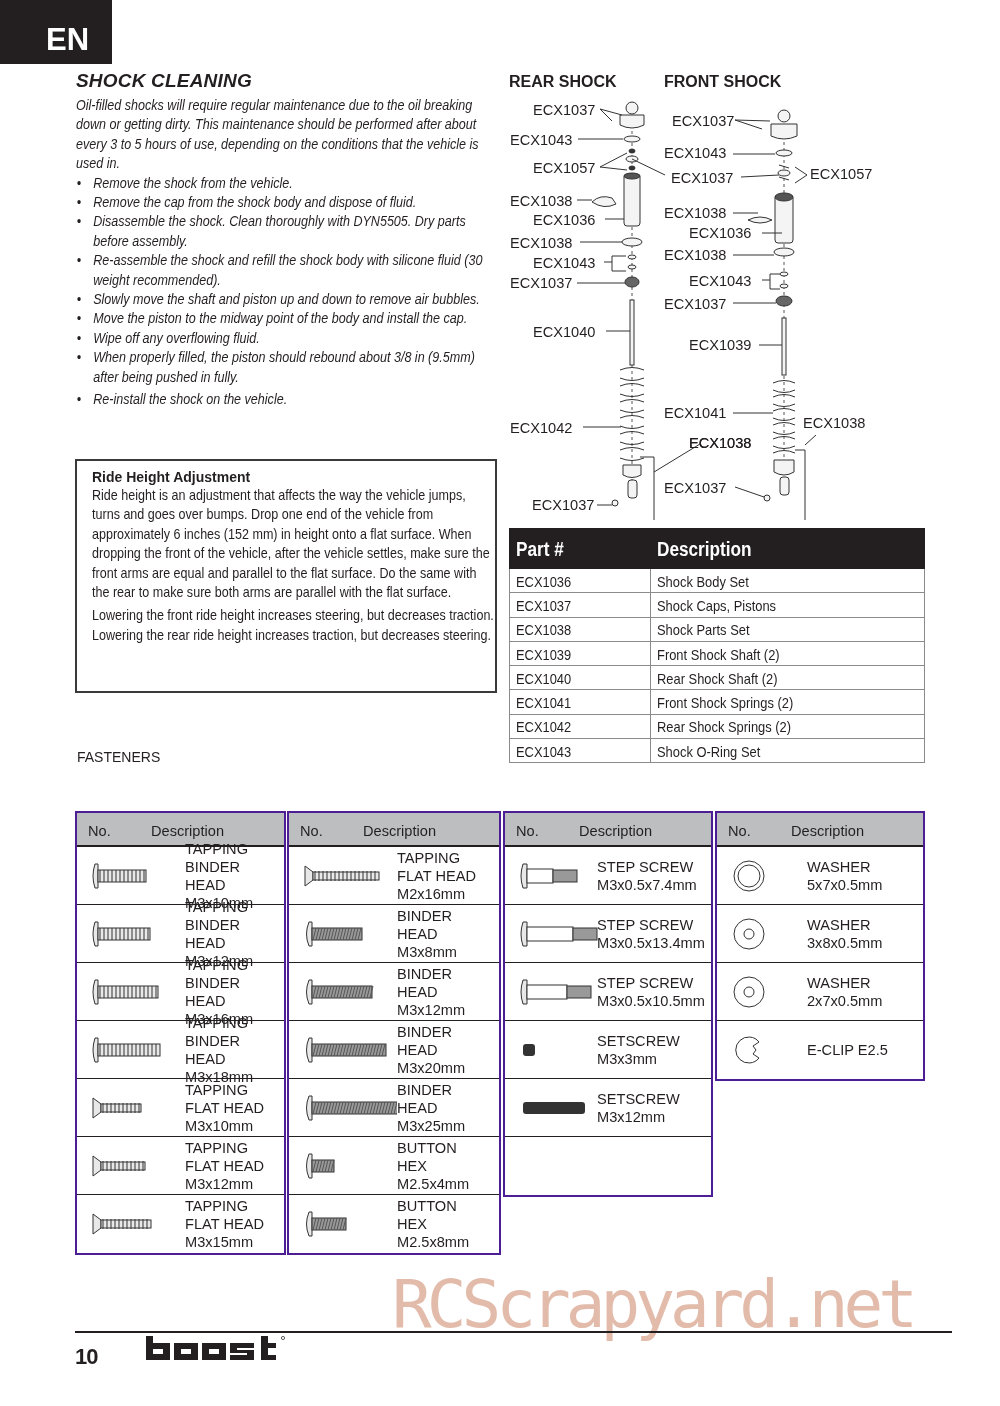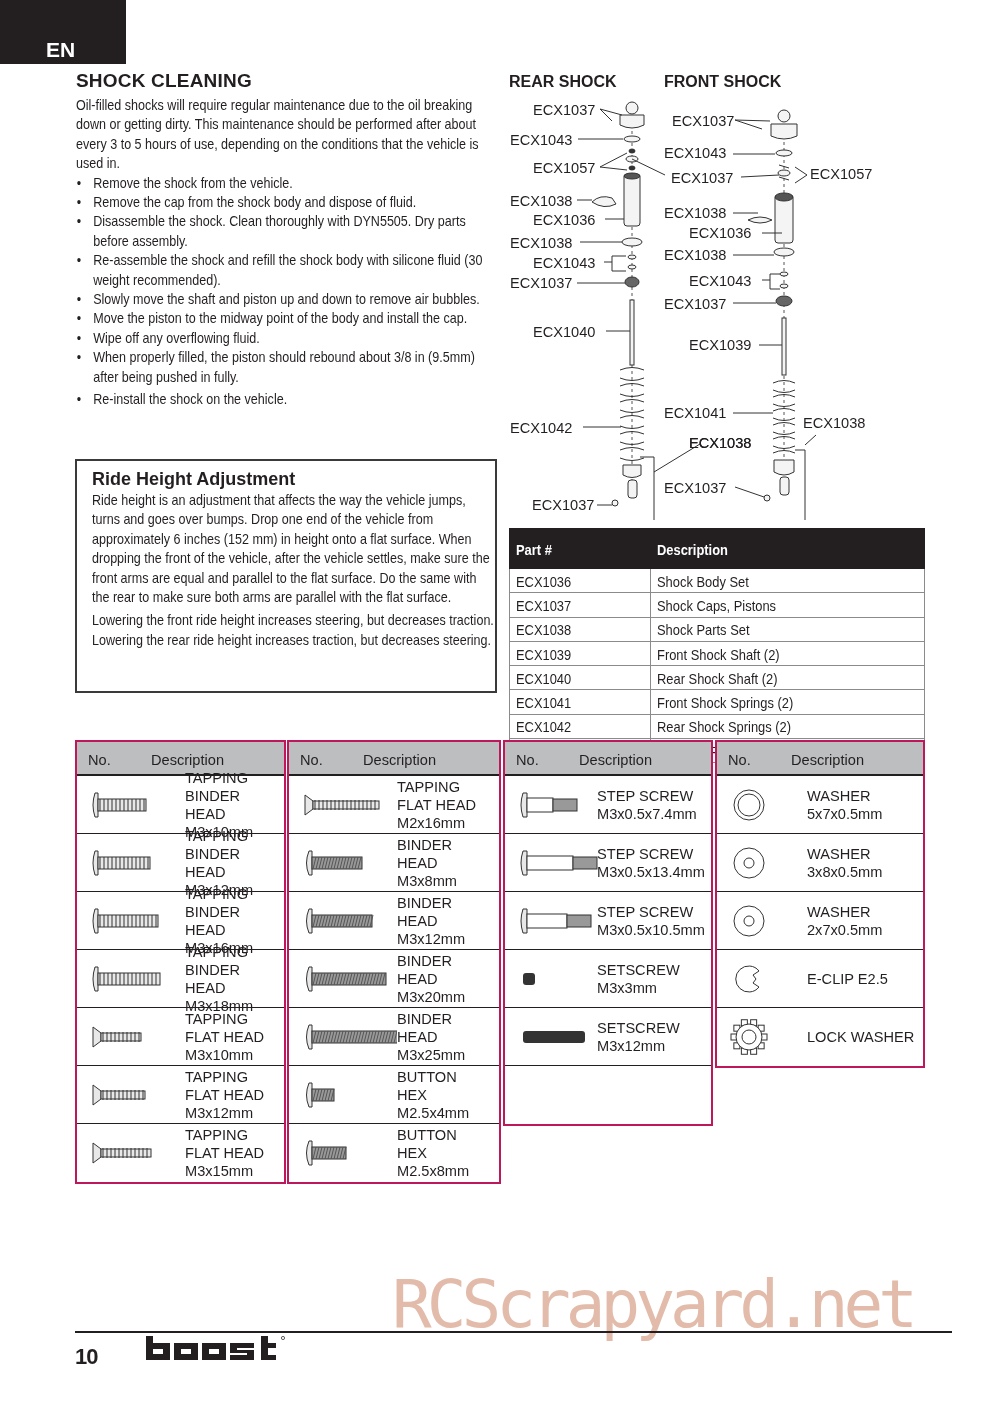--- a/index.html
+++ b/index.html
@@ -1,49 +1,49 @@
 <!DOCTYPE html>
 <html><head>
 <meta charset="utf-8">
 <style>
   * { box-sizing: border-box; margin: 0; padding: 0; }
   html, body { width: 1000px; height: 1406px; background: #ffffff; overflow: hidden; }
   body { position: relative; font-family: "Liberation Sans", sans-serif; color: #231f20; }
 
-  .lang-tab { position: absolute; left: 0; top: 0; width: 126px; height: 64px; background: #231f20; color: #fff;
-    font-family: "Liberation Sans", sans-serif; font-weight: bold; font-size: 21px; padding: 33px 0 0 46px; line-height: 34px; }
+  .lang-tab { position: absolute; left: 0; top: 0; width: 112px; height: 64px; background: #231f20; color: #fff;
+    font-family: "Liberation Sans", sans-serif; font-weight: bold; font-size: 31px; padding: 23px 0 0 46px; line-height: 34px; }
 
   .sec-title { position: absolute; font-weight: bold; font-size: 19px; letter-spacing: 0.2px; }
   .body-text { font-size: 14.6px; line-height: 19.4px; color: #231f20; transform-origin: left top; transform: scaleX(0.86); }
-  .shock-cleaning { position: absolute; left: 76px; top: 70px; width: 420px; }
+  .shock-cleaning { position: absolute; left: 76px; top: 70px; width: 420px; font-style: italic; }
   .shock-cleaning .sec-title { position: static; margin-bottom: 4px; }
   .shock-cleaning .body-wrap { width: 490px; }
   .shock-cleaning ul { list-style: none; }
   .shock-cleaning li { position: relative; padding-left: 20px; }
   .shock-cleaning li::before { content: "•"; position: absolute; left: 1px; top: 0; }
   .shock-cleaning li.gap { margin-top: 3px; }
 
   .ride-box { position: absolute; left: 75px; top: 459px; width: 422px; height: 234px; border: 2px solid #3a3a3a; padding: 8px 0 0 15px; }
-  .ride-box h2 { font-size: 18px; font-weight: bold; margin-bottom: 1px; }
+  .ride-box h2 { font-size: 14px; font-weight: bold; margin-bottom: 1px; }
   .ride-box .body-wrap { width: 470px; }
   .ride-box p + p { margin-top: 4px; }
 
   .diagram-title { position: absolute; font-weight: bold; font-size: 16px; top: 73px; }
   .diagram { position: absolute; left: 500px; top: 95px; width: 430px; height: 425px; }
   .diagram svg { position: absolute; left: 0; top: 0; }
   .lbl { position: absolute; font-size: 14.6px; color: #231f20; line-height: 16px; white-space: nowrap; }
 
   .parts-table { position: absolute; left: 509px; top: 528px; width: 416px; border-collapse: collapse; }
-  .parts-table th { background: #231f20; color: #fff; font-weight: bold; text-align: left; height: 40px; padding: 2px 6px 0; font-size: 15px; border: 1px solid #231f20; }
+  .parts-table th { background: #231f20; color: #fff; font-weight: bold; text-align: left; height: 40px; padding: 2px 6px 0; font-size: 20px; border: 1px solid #231f20; }
   .parts-table td { height: 24.3px; padding: 1px 6px 0; border: 1px solid #8b8b8b; font-size: 15px; color: #231f20; }
   .parts-table th span, .parts-table td span { display: inline-block; transform: scaleX(0.86); transform-origin: left center; white-space: nowrap; }
   .parts-table .c1 { width: 141px; }
 
   .fasteners-title { position: absolute; left: 77px; top: 749px; font-weight: normal; font-size: 14px; }
-  .fast-col { position: absolute; top: 740px; border: 2px solid #be185d; }
+  .fast-col { position: absolute; top: 811px; border: 2px solid #4c1d95; }
   .fast-col .hdr { height: 34px; background: #bcbec0; border-bottom: 2px solid #231f20; font-size: 14.6px; position: relative; }
   .fast-col .hdr .no { position: absolute; left: 11px; top: 10px; }
   .fast-col .hdr .desc { position: absolute; left: 74px; top: 10px; }
   .fast-row { position: relative; height: 58px; border-bottom: 1px solid #231f20; }
   .fast-row:last-child { border-bottom: none; }
   .fast-row .ico { position: absolute; left: 8px; top: 0; height: 58px; width: 100px; }
   .fast-row .txt { position: absolute; left: 108px; top: 50%; transform: translateY(-50%); font-size: 14.6px; line-height: 18px; white-space: pre-line; }
 
   .footer-line { position: absolute; left: 75px; top: 1331px; width: 877px; height: 2px; background: #231f20; }
   .page-num { position: absolute; left: 75px; top: 1336px; font-size: 22px; font-weight: bold; letter-spacing: -1px; margin-top: 8px; }
@@ -670,37 +670,20 @@
           </svg></span>
         <span class="txt" style="left:90px">WASHER
 2x7x0.5mm</span>
       </div>
       <div class="fast-row">
         <span class="ico"><svg width="100" height="58" viewBox="0 0 100 58">
             <path d="M34 21 a13 13 0 1 0 0 16 l-6 -4 l3 -4 l-3 -4z" fill="#fff" stroke="#333"></path>
           </svg></span>
         <span class="txt" style="left:90px">E-CLIP E2.5</span>
       </div>
-      <div class="fast-row">
-        <span class="ico"><svg width="100" height="58" viewBox="0 0 100 58">
-            <rect x="36" y="26" width="6" height="6" fill="#fff" stroke="#333"></rect>
-            <rect x="33.135254915624216" y="34.8167787843871" width="6" height="6" fill="#fff" stroke="#333"></rect>
-            <rect x="25.635254915624213" y="40.265847744427305" width="6" height="6" fill="#fff" stroke="#333"></rect>
-            <rect x="16.36474508437579" y="40.265847744427305" width="6" height="6" fill="#fff" stroke="#333"></rect>
-            <rect x="8.86474508437579" y="34.8167787843871" width="6" height="6" fill="#fff" stroke="#333"></rect>
-            <rect x="6" y="26.000000000000004" width="6" height="6" fill="#fff" stroke="#333"></rect>
-            <rect x="8.864745084375787" y="17.183221215612903" width="6" height="6" fill="#fff" stroke="#333"></rect>
-            <rect x="16.364745084375787" y="11.734152255572697" width="6" height="6" fill="#fff" stroke="#333"></rect>
-            <rect x="25.63525491562421" y="11.734152255572695" width="6" height="6" fill="#fff" stroke="#333"></rect>
-            <rect x="33.13525491562421" y="17.1832212156129" width="6" height="6" fill="#fff" stroke="#333"></rect>
-            <circle cx="24" cy="29" r="13" fill="#fff" stroke="#333"></circle>
-            <circle cx="24" cy="29" r="7" fill="#fff" stroke="#333"></circle>
-          </svg></span>
-        <span class="txt" style="left:90px">LOCK WASHER</span>
-      </div>
     </div>
   </div>
 
 <div class="watermark">RCScrapyard.net</div>
 <div class="footer-line"></div>
 <div class="page-num">10</div>
 <div class="brand">
   <svg width="140" height="24" viewBox="0 0 140 24">
     <g fill="#231f20">
       <path d="M0 0 h7 v7 h17 v17 h-24z M7 13 v5 h10 v-5z"></path>

